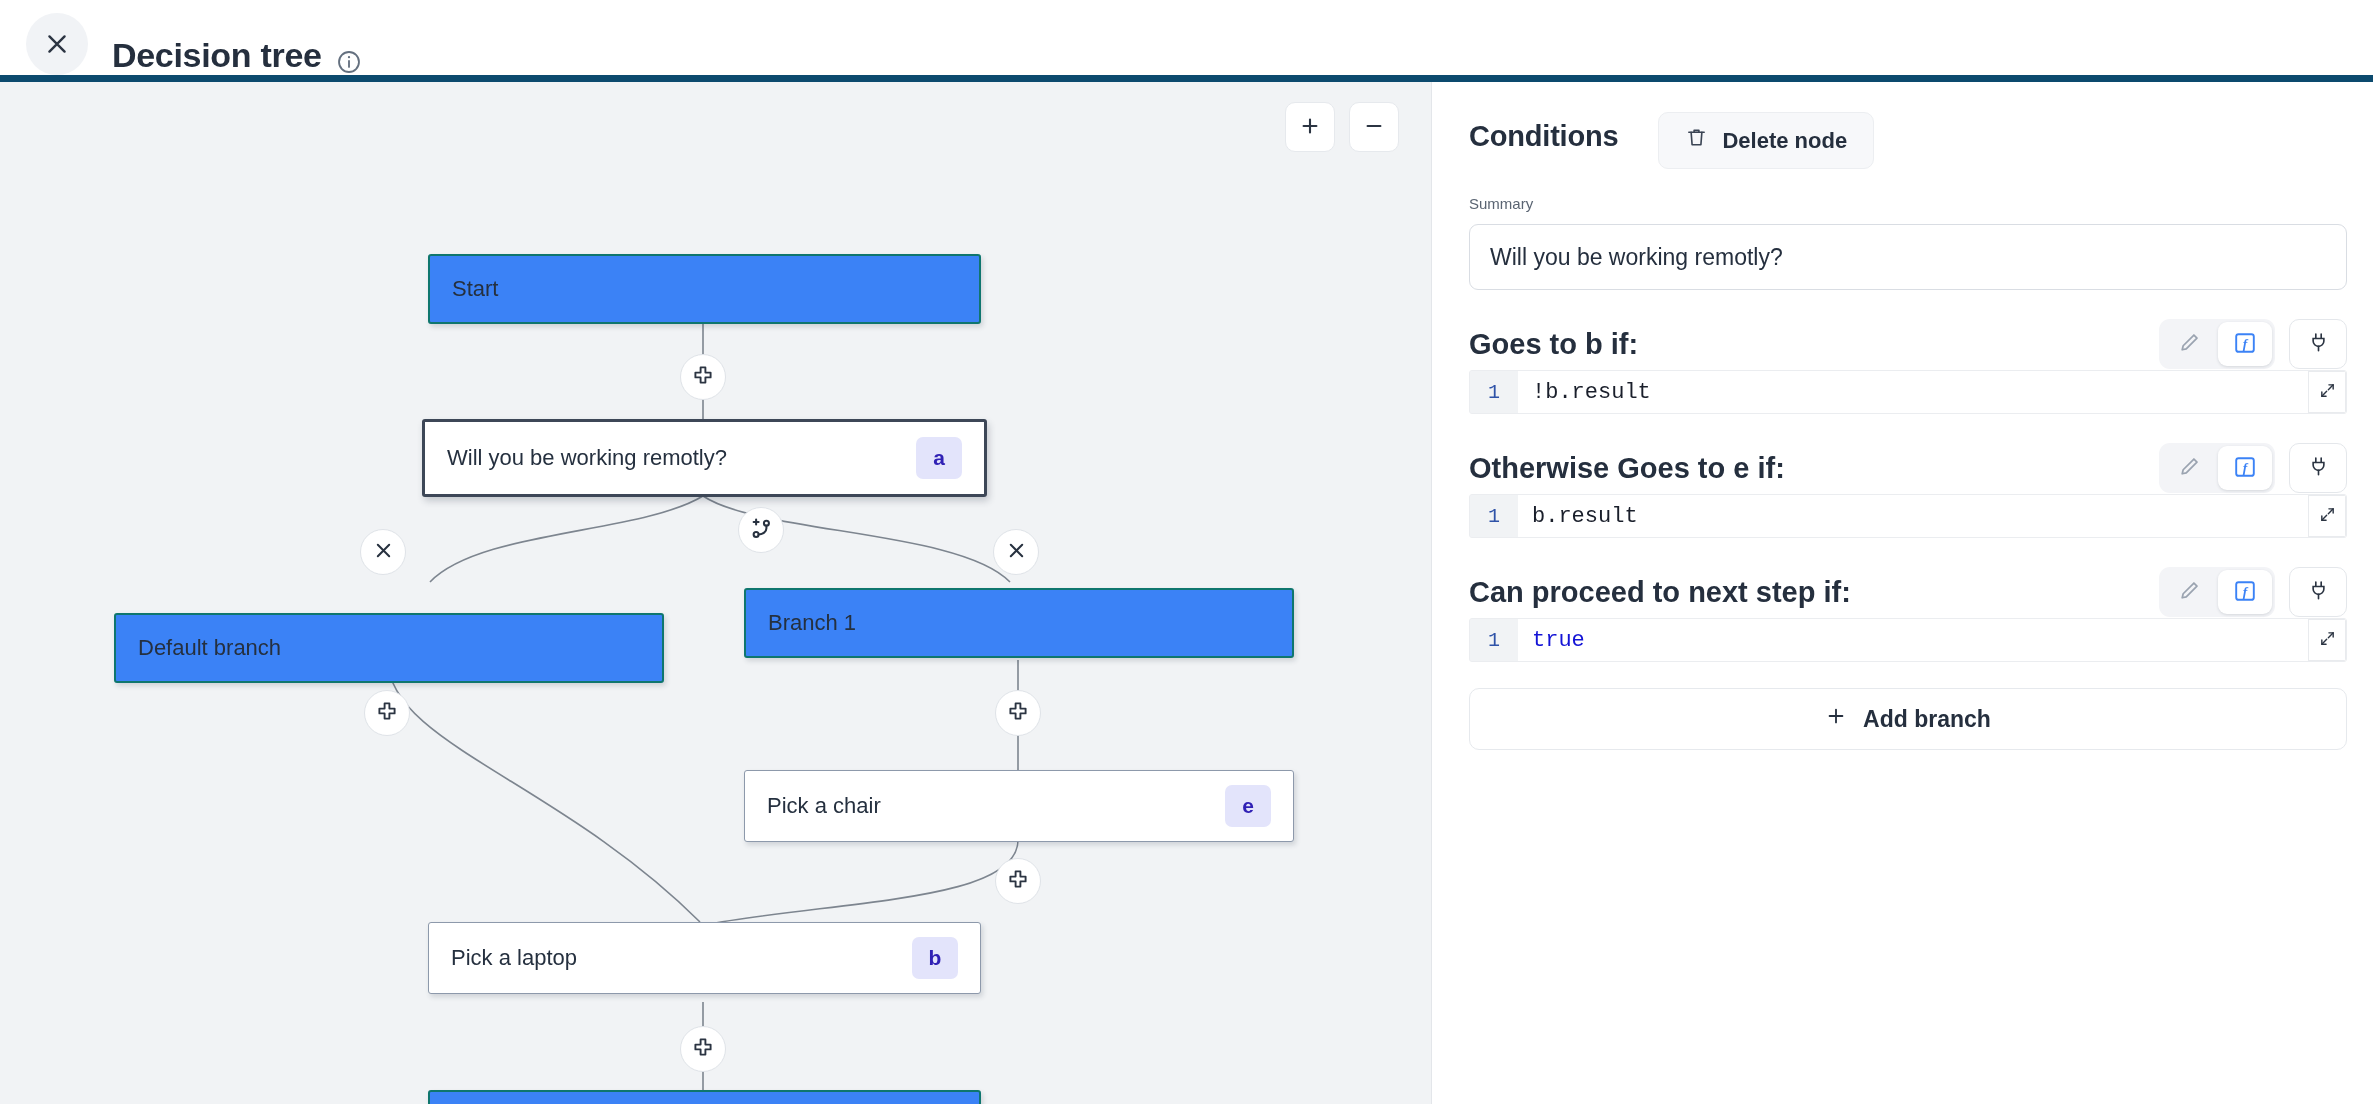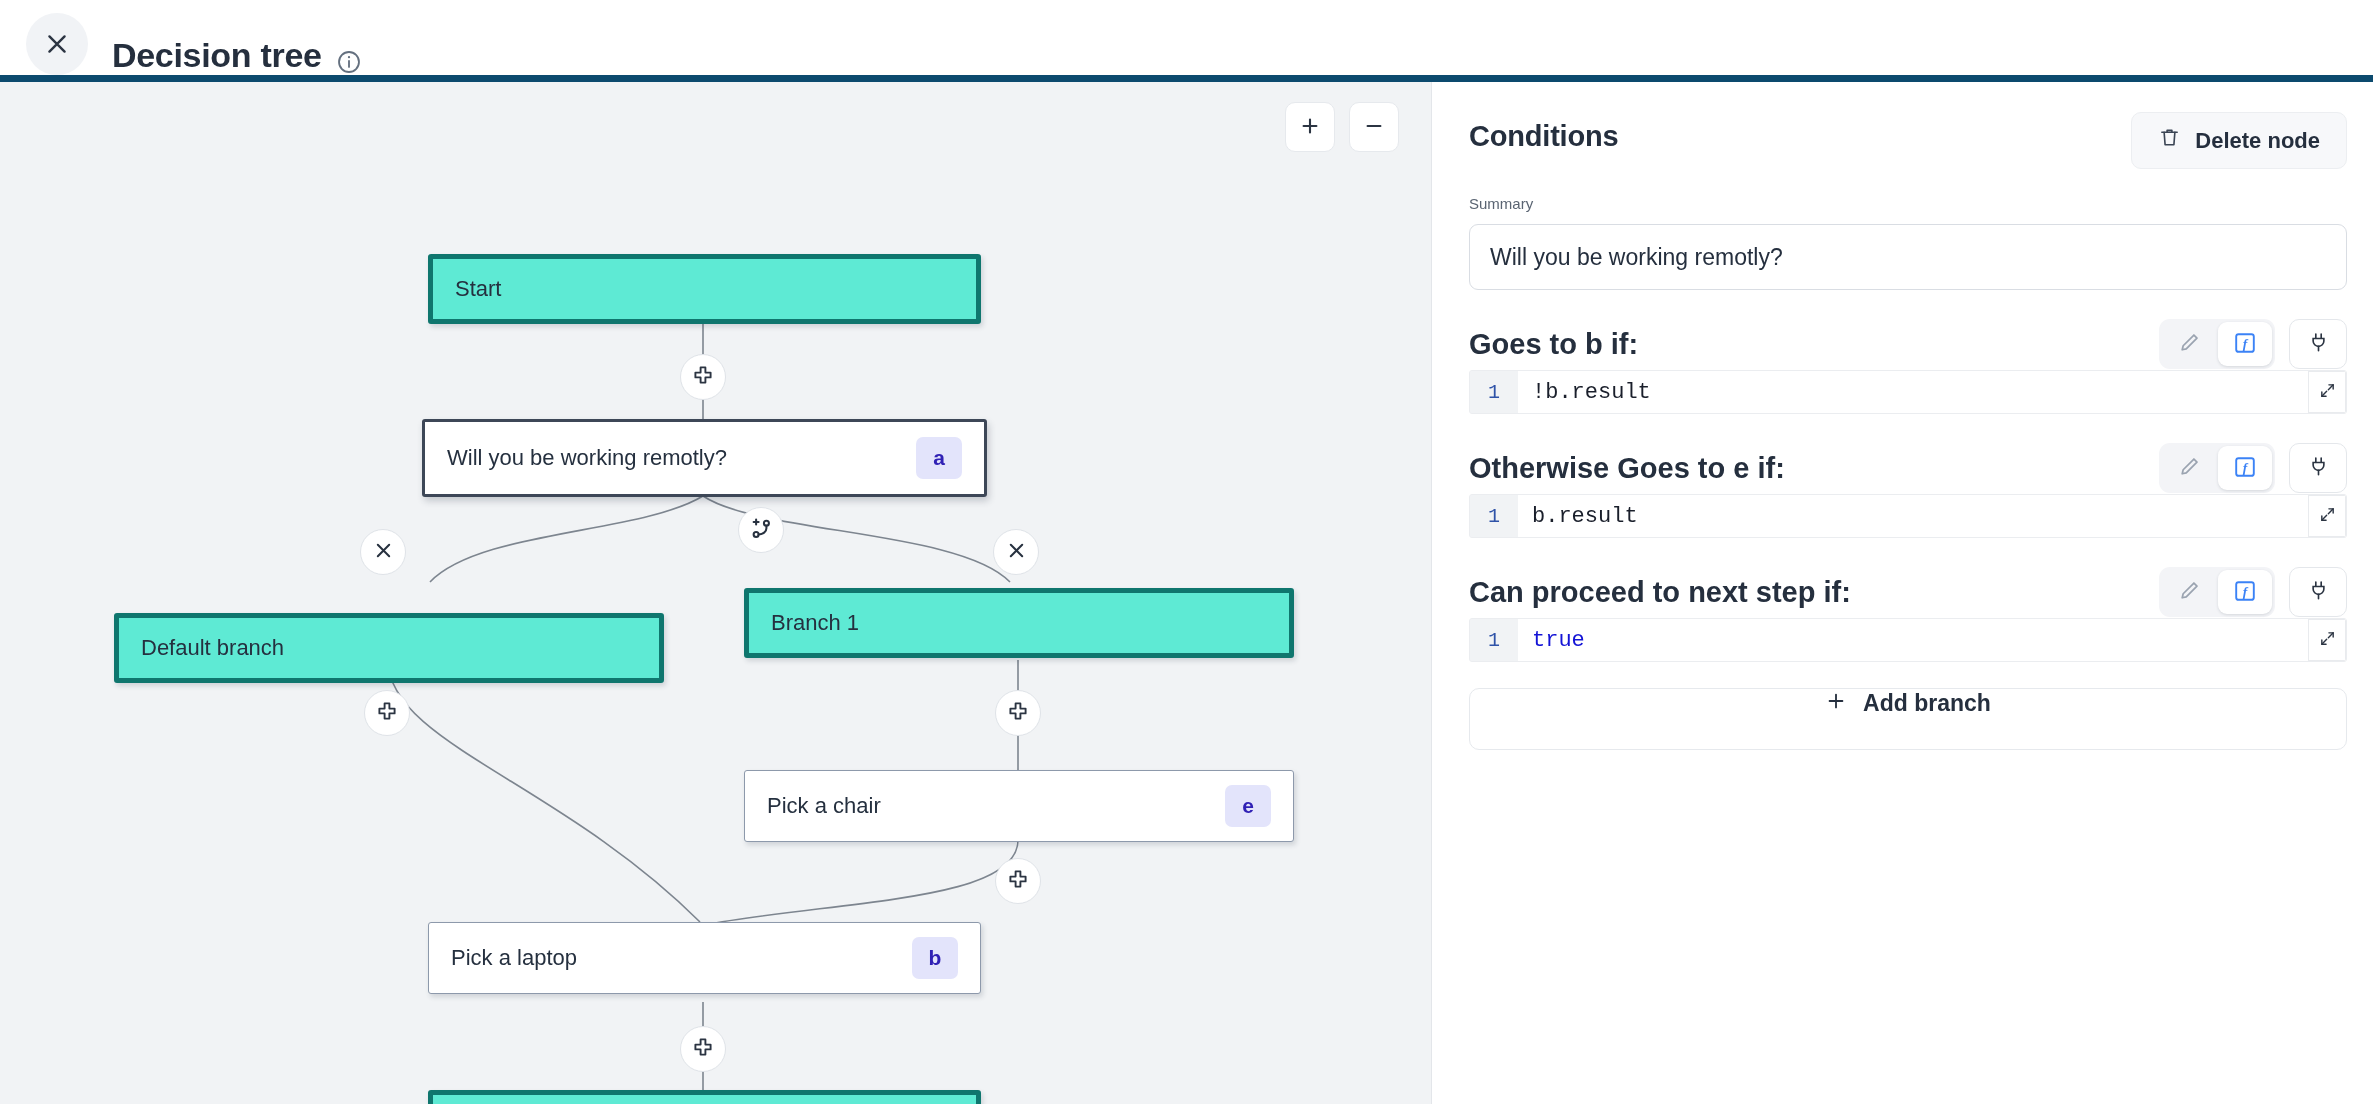--- a/index.html
+++ b/index.html
@@ -62,22 +62,22 @@
     display: flex; align-items: center;
     padding: 0 22px;
     border-radius: 3px;
     font-size: 22px;
     color: #25303f;
     box-shadow: 2px 3px 5px rgba(40,50,70,0.16);
     z-index: 6;
     cursor: pointer;
   }
   .node.terminal {
-    background: #5eead4;
-    border: 5px solid #0f766e;
+    background: #3b82f6;
+    border: 2px solid #0f766e;
   }
   .node.action {
     background: #ffffff;
     border: 1px solid #8d99ab;
   }
   .node.selected {
     background: #ffffff;
     border: 3px solid #3d4757;
     outline: 3px solid #ffffff;
     outline-offset: -6px;
@@ -107,21 +107,21 @@
   }
 
   
   .panel {
     position: absolute; left: 1433px; top: 82px;
     width: 940px; height: 1022px;
     background: #ffffff;
     padding: 30px 26px 0 36px;
   }
   .panel-head {
-    display: flex; align-items: flex-start; justify-content: space-between;
+    display: flex; align-items: flex-start; 
   }
   .panel-title {
     font-size: 29px; font-weight: 700; color: #252f3e;
     letter-spacing: -0.2px; margin-top: 8px;
   }
   .delete-node-btn {
     display: flex; align-items: center; gap: 14px;
     background: #f7f8fa; border: 1px solid #eceef1;
     border-radius: 10px;
     padding: 13px 26px;
@@ -201,21 +201,21 @@
     position: absolute; right: 0; top: 0;
     width: 38px; height: 42px;
     background: #ffffff; border: 1px solid #e9ebee;
     display: flex; align-items: center; justify-content: center;
     cursor: pointer; padding: 0;
   }
 
   .add-branch-btn {
     width: 100%; height: 62px; margin-top: 26px;
     background: #ffffff; border: 1px solid #e6e9ed; border-radius: 10px;
-    display: flex; align-items: flex-start; justify-content: center; gap: 16px;
+    display: flex; align-items: center; justify-content: center; gap: 16px;
     font-size: 23px; font-weight: 700; color: #252f3e;
     cursor: pointer;
   }
 </style>
 </head>
 <body>
 
 <div class="app-header">
   <button class="close-btn">
     <span>

